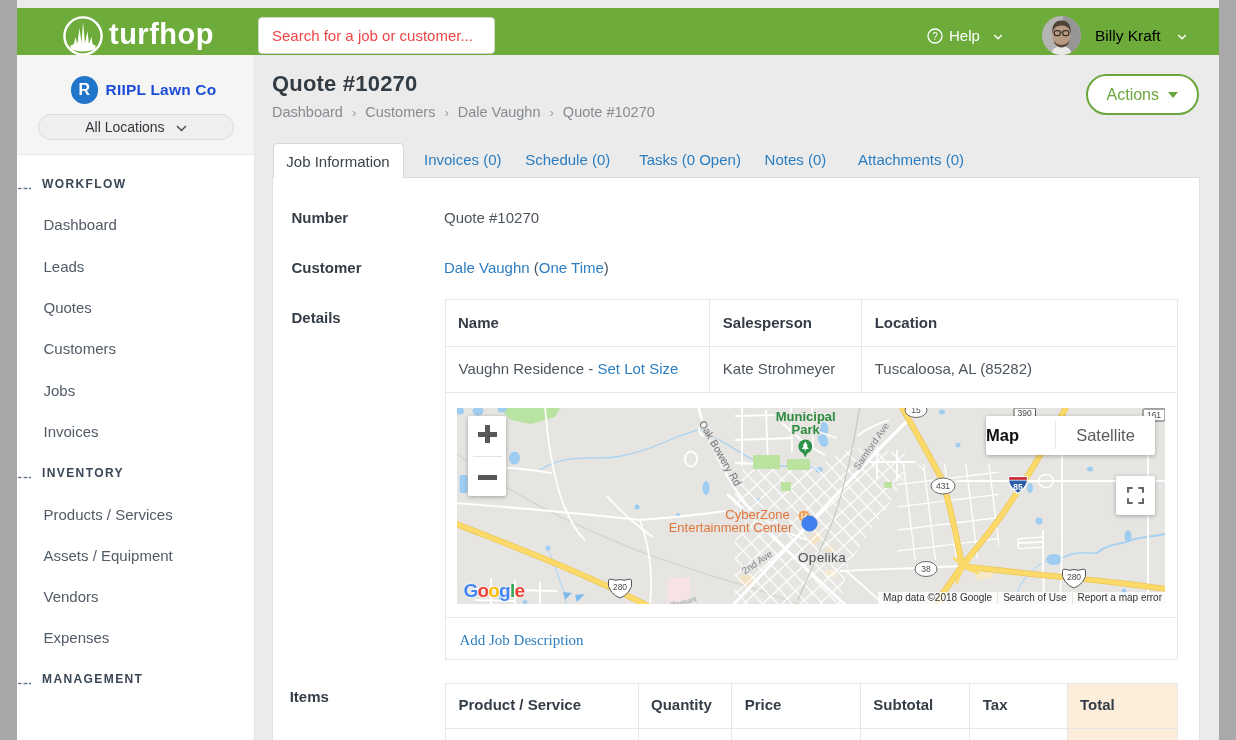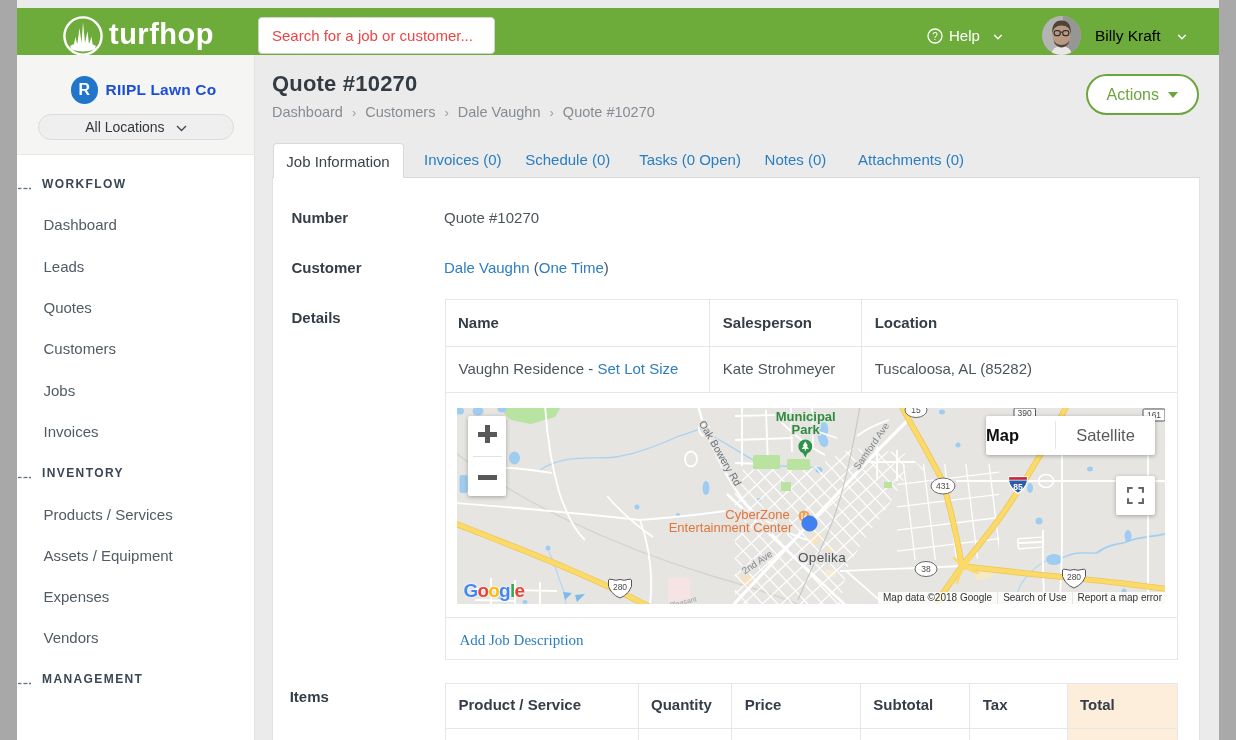--- a/index.html
+++ b/index.html
@@ -132,22 +132,22 @@
     <div class="row it">Invoices</div>
     <div class="row hdr"><span class="dashes"><svg width="13" height="5" viewBox="0 0 13 5">
             <g stroke="#5f7286" stroke-width="1.3">
               <line x1="0" y1="2.5" x2="3.5" y2="2.5"></line>
               <line x1="5.5" y1="2.5" x2="9.5" y2="2.5"></line>
               <line x1="11" y1="2.5" x2="13" y2="2.5"></line>
             </g>
           </svg></span>INVENTORY</div>
     <div class="row it">Products / Services</div>
     <div class="row it">Assets / Equipment</div>
+    <div class="row it">Vendors</div>
     <div class="row it">Expenses</div>
-    <div class="row it">Vendors</div>
     <div class="row hdr"><span class="dashes"><svg width="13" height="5" viewBox="0 0 13 5">
             <g stroke="#5f7286" stroke-width="1.3">
               <line x1="0" y1="2.5" x2="3.5" y2="2.5"></line>
               <line x1="5.5" y1="2.5" x2="9.5" y2="2.5"></line>
               <line x1="11" y1="2.5" x2="13" y2="2.5"></line>
             </g>
           </svg></span>MANAGEMENT</div>
   </div>
 </div>
 <div class="abs" id="main">

